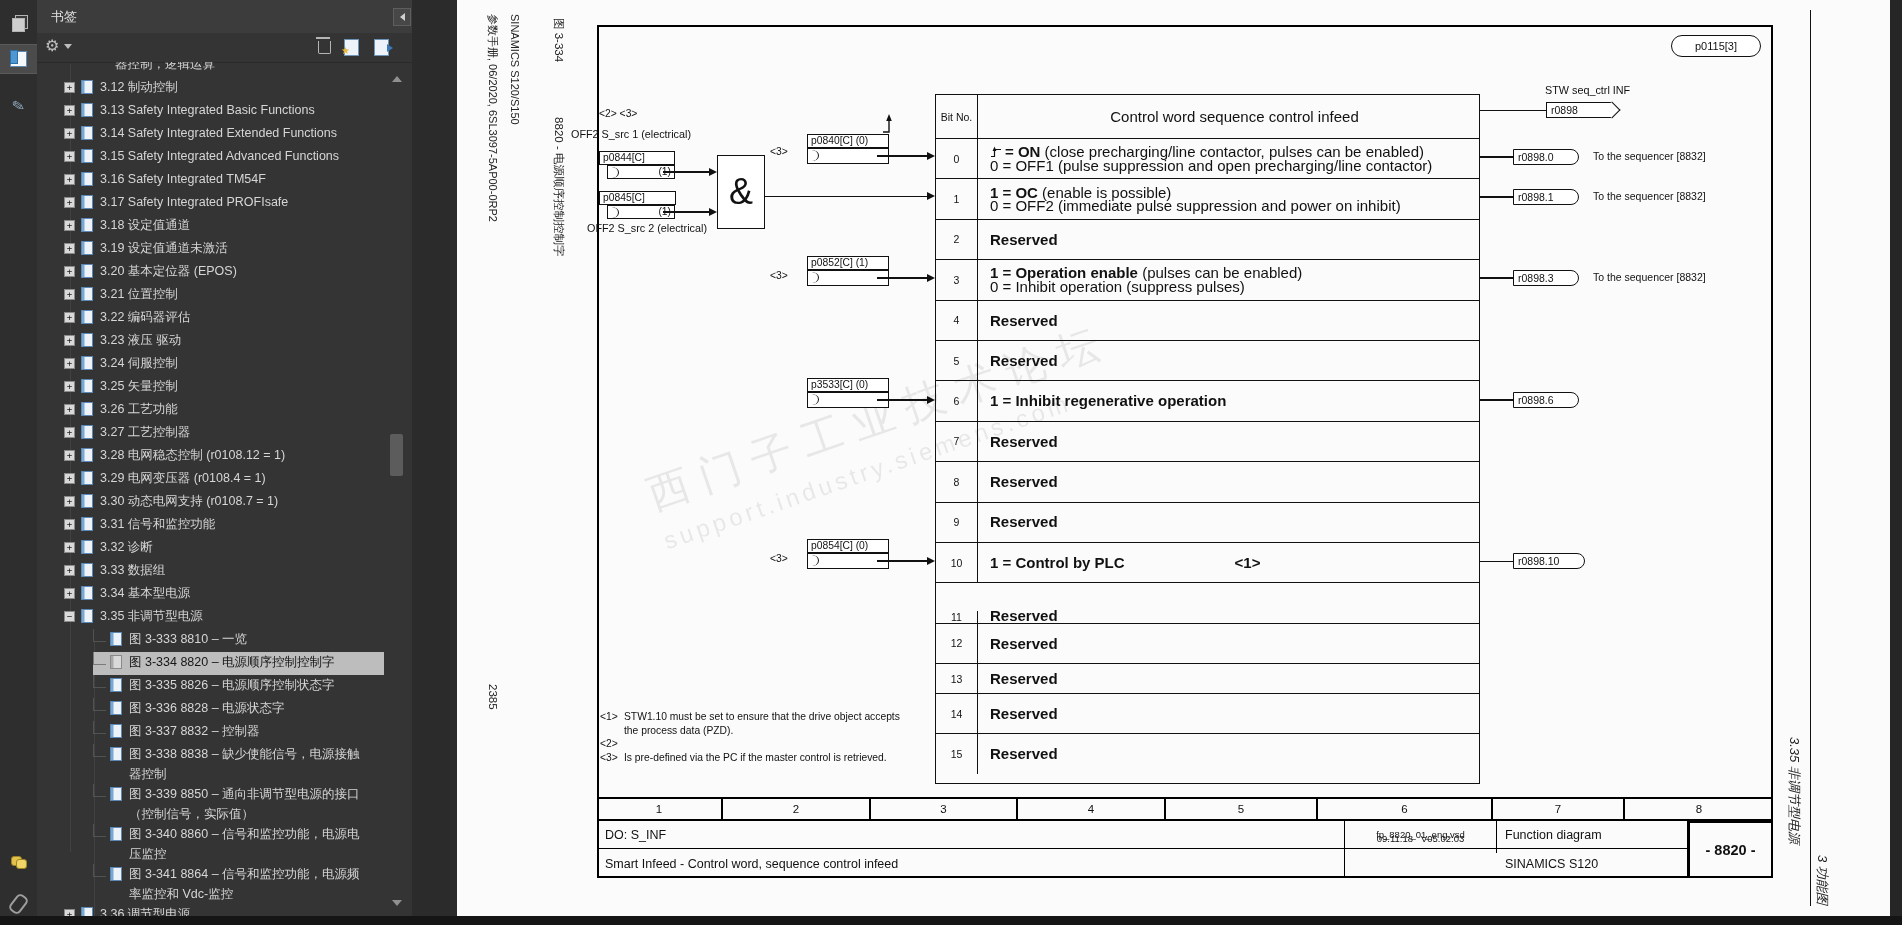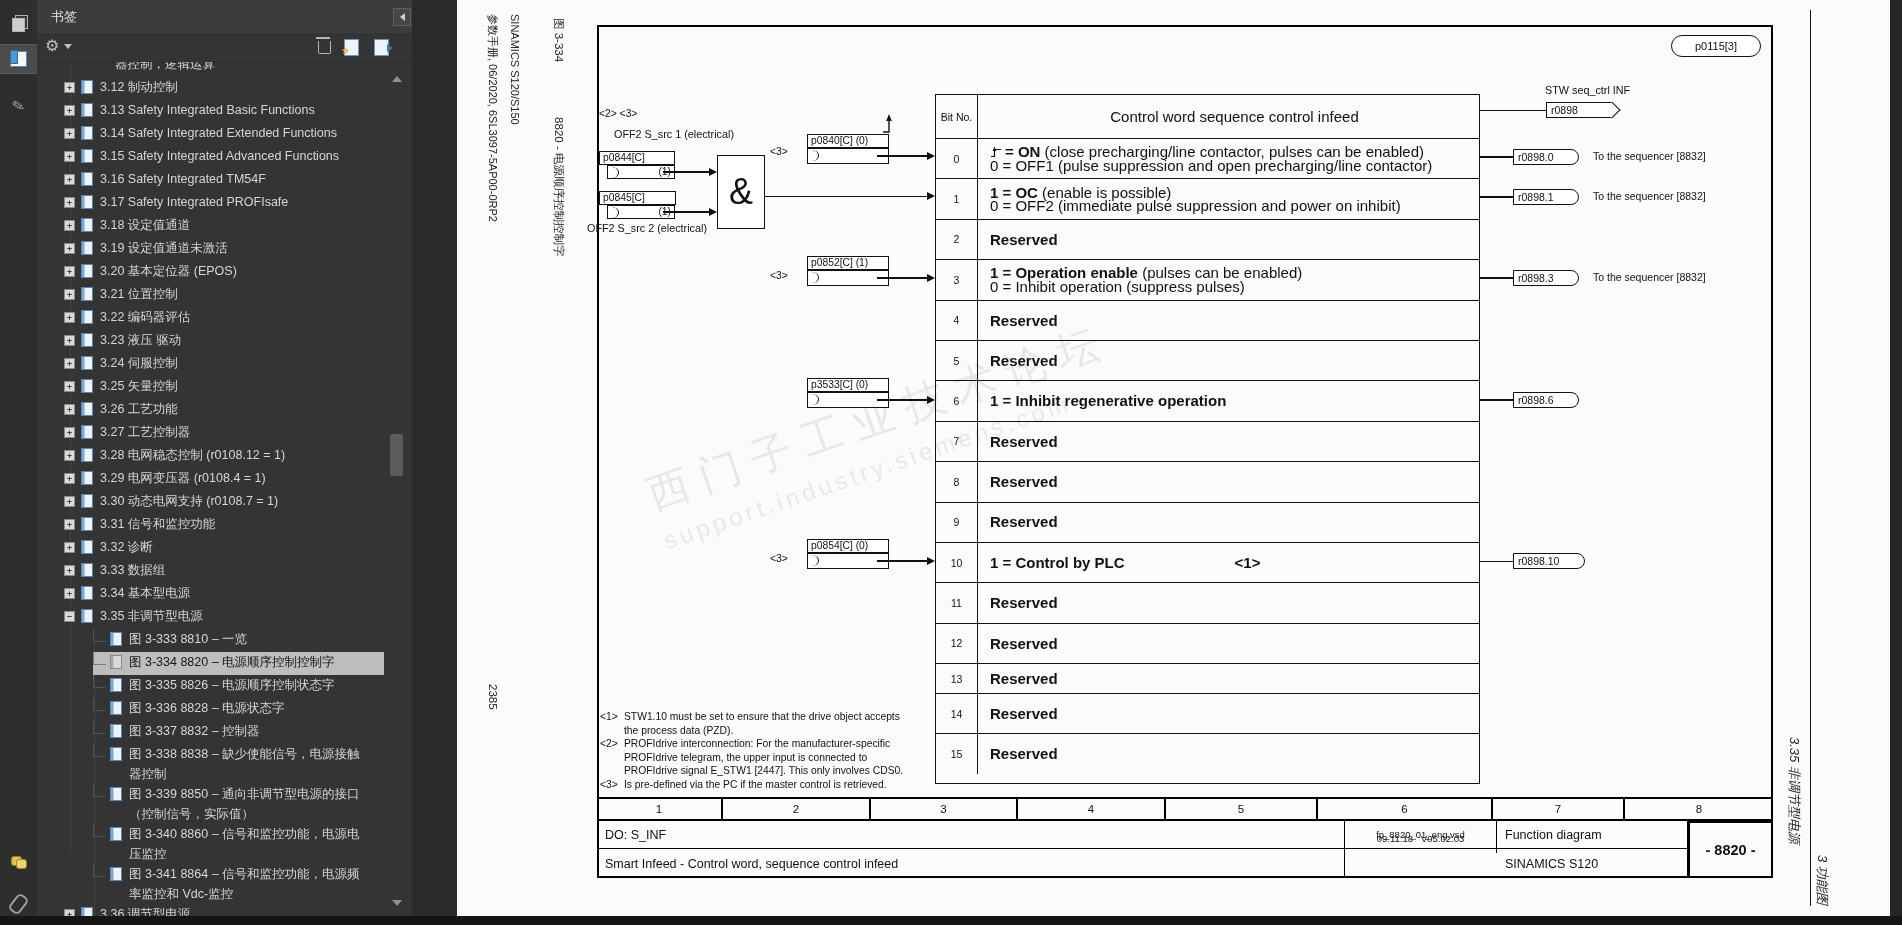--- a/index.html
+++ b/index.html
@@ -343,21 +343,21 @@
   <div class="vtext" style="left:500px;top:14px;font-size:11px;">参数手册, 06/2020, 6SL3097-5AP00-0RP2</div>
   <div class="vtext" style="left:499px;top:684px;font-size:11.5px;">2385</div>
   <div class="vline" style="left:1810px;top:10px;height:896px;"></div>
   <div class="vtext" style="left:1803px;top:737px;font-size:13px;font-style:italic;">3.35 非调节型电源</div>
   <div class="vtext" style="left:1831px;top:855px;font-size:13px;font-style:italic;">3 功能图</div>
 
   <div class="frame"></div>
   <div class="pill">p0115[3]</div>
 
   <div class="dlabel" style="left:599px;top:108px;font-size:10.3px;">&lt;2&gt; &lt;3&gt;</div>
-  <div class="dlabel" style="left:614px;top:128px;">OFF2 S_src 1 (electrical)</div>
+  <div class="dlabel" style="left:571px;top:128px;">OFF2 S_src 1 (electrical)</div>
   <div class="dlabel" style="left:587px;top:222px;">OFF2 S_src 2 (electrical)</div>
 
   <div class="bx" style="left:587px;top:151px;width:76px;height:14px;">p0844[C]</div>
   <div class="bx2" style="left:595px;top:165px;width:68px;height:14px;">
     <span class="arc"></span>
     <span class="dft">(1)</span>
   </div>
   <div class="bx" style="left:587px;top:191px;width:77px;height:14px;">p0845[C]</div>
   <div class="bx2" style="left:595px;top:205px;width:68px;height:14px;">
     <span class="arc"></span>
@@ -482,21 +482,21 @@
         <div class="desc">
           <div class="dline"><span class="b">Reserved</span></div>
         </div>
       </div>
       <div class="brow" style="height: 40.4px;">
         <div class="bit">10</div>
         <div class="desc">
           <div class="dline"><span class="b">1 = Control by PLC</span><span class="b note1">&lt;1&gt;</span></div>
         </div>
       </div>
-      <div class="brow" style="height: 40.4px;">
+      <div class="brow" style="height: 40.4px; align-items: flex-end;">
         <div class="bit">11</div>
         <div class="desc">
           <div class="dline"><span class="b">Reserved</span></div>
         </div>
       </div>
       <div class="brow" style="height: 40.4px;">
         <div class="bit">12</div>
         <div class="desc">
           <div class="dline"><span class="b">Reserved</span></div>
         </div>
@@ -539,21 +539,20 @@
       <div class="tap" style="left: 1513px; top: 553.4px; width: 72px;">r0898.10</div>
     </div>
 
   <div id="fnblock">
       <div class="fn">
         <span class="fn-num">&lt;1&gt;</span>
         <span class="fn-text">STW1.10 must be set to ensure that the drive object accepts<br>the process data (PZD).</span>
       </div>
       <div class="fn">
         <span class="fn-num">&lt;2&gt;</span>
-        <span class="fn-text">PROFIdrive interconnection: For the manufacturer-specific<br>PROFIdrive telegram, the upper input is connected to<br>PROFIdrive signal E_STW1 [2447]. This only involves CDS0.</span>
       </div>
       <div class="fn">
         <span class="fn-num">&lt;3&gt;</span>
         <span class="fn-text">Is pre-defined via the PC if the master control is retrieved.</span>
       </div>
     </div>
 
   <div id="ruler">
       <div class="rcell" style="width: 126px;">1</div>
       <div class="rcell" style="width: 148px;">2</div>

